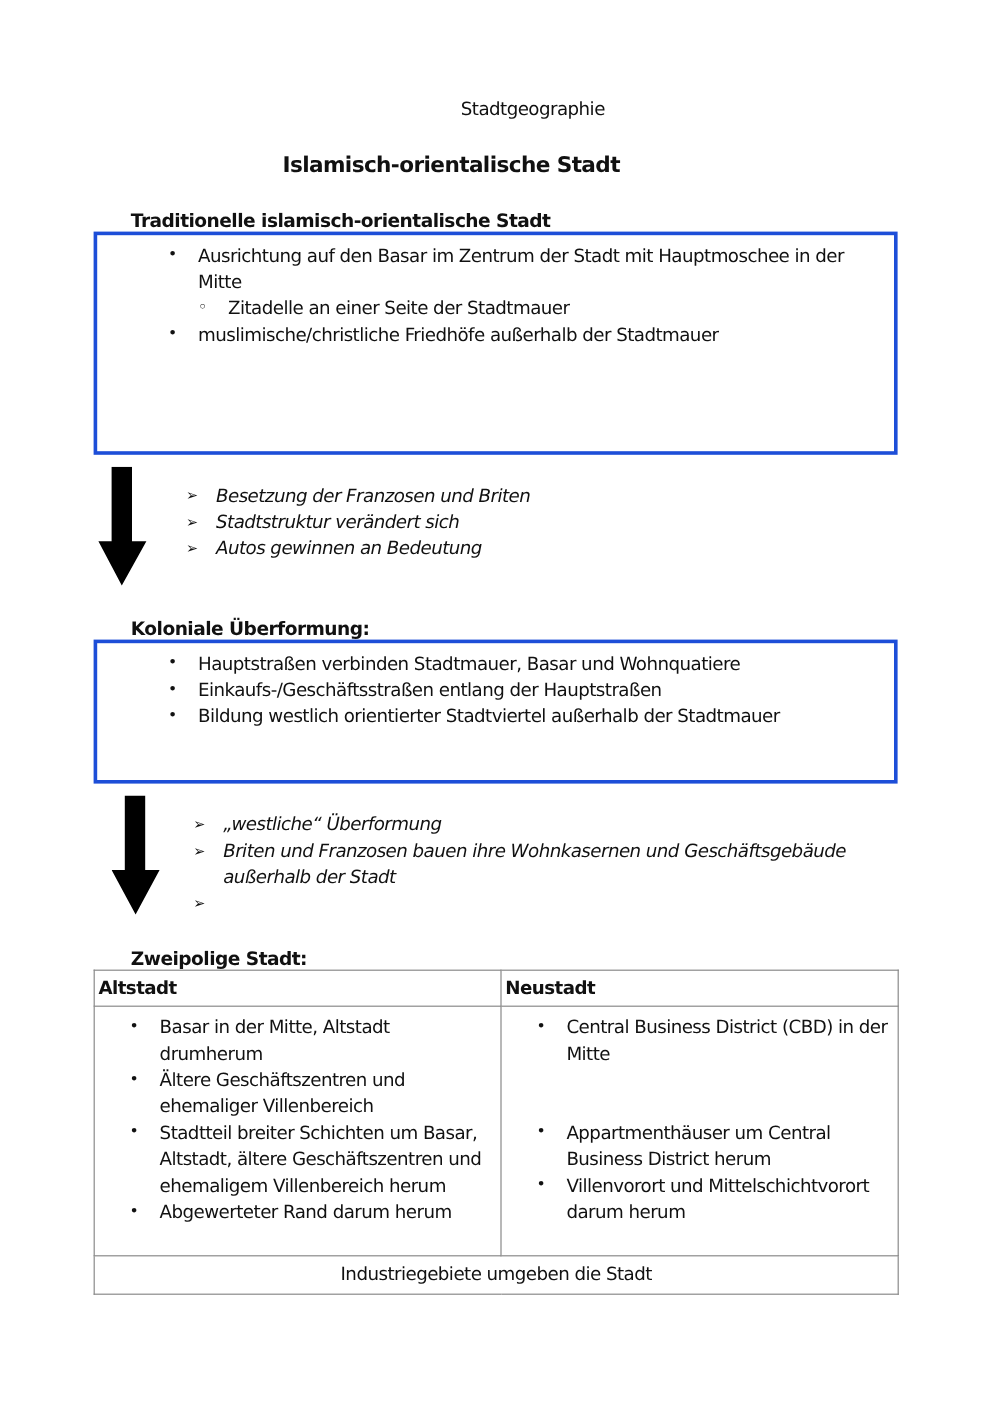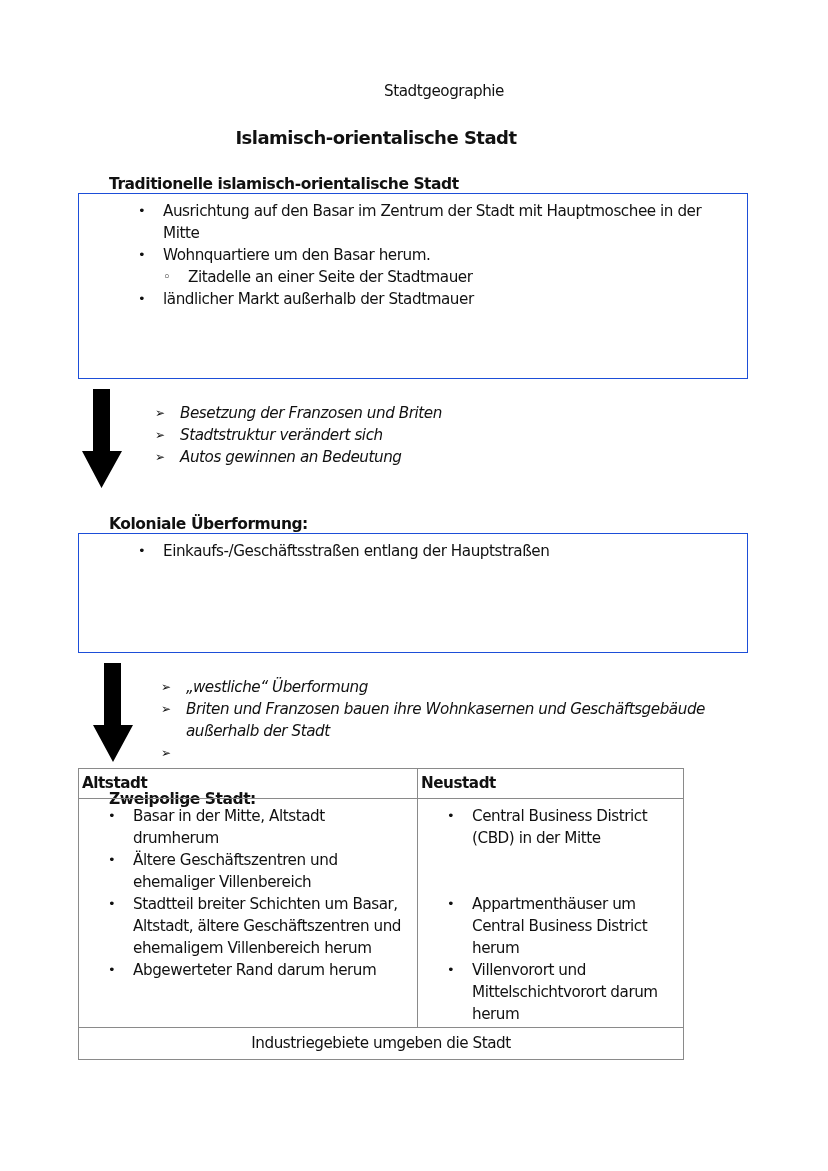--- a/index.html
+++ b/index.html
@@ -5,66 +5,67 @@
   html, body { margin: 0; padding: 0; background: #ffffff; }
   body {
     width: 828px; height: 1171px; position: relative; overflow: hidden;
     font-family: "DejaVu Sans", "Liberation Sans", sans-serif;
     color: #111; font-size: 15.2px; letter-spacing: -0.45px;
   }
   .abs { position: absolute; padding-left: 30px; }
   .page-subject { left: 0; width: 828px; top: 80px; text-align: center; font-size: 15.2px; line-height: 22px; }
   .page-title { left: 0; width: 692px; top: 126px; text-align: center; font-size: 18px; font-weight: bold; line-height: 24px; letter-spacing: -0.5px; }
   .section-heading { left: 79px; font-weight: bold; font-size: 15.5px; line-height: 20px; letter-spacing: -0.45px; }
-  .box { left: 78px; width: 670px; border: 1px solid #1d4ed8; box-sizing: border-box; }
+  .box { left: 78px; width: 670px; border: 3px solid #1d4ed8; box-sizing: border-box; }
   ul.blist { list-style: none; margin: 0; padding: 0; }
   ul.blist li { position: relative; padding-left: 54px; line-height: 22px; }
   ul.blist li::before { content: "\2022"; position: absolute; left: 29px; top: 0; font-size: 13px; }
   ul.blist li.sub { padding-left: 79px; }
   ul.blist li.sub::before { content: "\25E6"; left: 54px; font-size: 13px; }
   .arrow-list { list-style: none; margin: 0; padding: 0; font-style: italic; }
   .arrow-list li { position: relative; padding-left: 25px; line-height: 22px; }
   .arrow-list li .marker { position: absolute; left: 0; top: 0; font-style: normal; font-size: 12px; }
-  table.dual { position: absolute; left: 78px; top: 768px; width: 606px; border-collapse: collapse; }
+  table.dual { position: absolute; left: 78px; top: 808px; width: 671px; border-collapse: collapse; }
   table.dual td, table.dual th { border: 1px solid #8a8a8a; vertical-align: top; padding: 0; }
   table.dual th { text-align: left; font-weight: bold; padding: 4px 3px 4px 3px; height: 21px; line-height: 21px; }
   table.dual td.cell { padding: 6px 3px 2px 0; }
   table.dual td.cell ul.blist li { padding-left: 54px; }
   table.dual td.foot { text-align: center; line-height: 22px; padding: 4px 0 5px 0; }
   svg.arrow { position: absolute; }
 </style>
 </head>
 <body>
 
 <div class="abs page-subject">Stadtgeographie</div>
 <div class="abs page-title">Islamisch-orientalische Stadt</div>
 
 <div class="abs section-heading" style="top:174px;">Traditionelle islamisch-orientalische Stadt</div>
 <div class="abs box" style="top:193px; height:186px; padding-top:6px;">
   <ul class="blist">
     <li style="padding-right:20px;">Ausrichtung auf den Basar im Zentrum der Stadt mit Hauptmoschee in der Mitte</li>
-    <li>Wohnquartiere um den Basar herum.</li>
     <li class="sub">Zitadelle an einer Seite der Stadtmauer</li>
-    <li>ländlicher Markt außerhalb der Stadtmauer</li>
+    <li>muslimische/christliche Friedhöfe außerhalb der Stadtmauer</li>
   </ul>
 </div>
 
 <svg class="arrow" style="left:81px; top:389px;" width="42" height="100" viewBox="0 0 42 100">
   <polygon points="12,0 29,0 29,62 41,62 20.5,99 1,62 12,62" fill="#000"></polygon>
 </svg>
 <ul class="abs arrow-list" style="left:155px; top:402px;">
   <li><span class="marker">➢</span><span>Besetzung der Franzosen und Briten</span></li>
   <li><span class="marker">➢</span><span>Stadtstruktur verändert sich</span></li>
   <li><span class="marker">➢</span><span>Autos gewinnen an Bedeutung</span></li>
 </ul>
 
 <div class="abs section-heading" style="top:514px;">Koloniale Überformung:</div>
 <div class="abs box" style="top:533px; height:120px; padding-top:6px;">
   <ul class="blist">
+    <li>Hauptstraßen verbinden Stadtmauer, Basar und Wohnquatiere</li>
     <li>Einkaufs-/Geschäftsstraßen entlang der Hauptstraßen</li>
+    <li>Bildung westlich orientierter Stadtviertel außerhalb der Stadtmauer</li>
   </ul>
 </div>
 
 <svg class="arrow" style="left:93px; top:663px;" width="42" height="100" viewBox="0 0 42 100">
   <polygon points="11,0 28,0 28,62 40,62 20,99 0,62 11,62" fill="#000"></polygon>
 </svg>
 <ul class="abs arrow-list" style="left:161px; top:676px; width:590px;">
   <li><span class="marker">➢</span><span>„westliche“ Überformung</span></li>
   <li><span class="marker">➢</span><span>Briten und Franzosen bauen ihre Wohnkasernen und Geschäftsgebäude außerhalb der Stadt</span></li>
   <li><span class="marker">➢</span></li>

